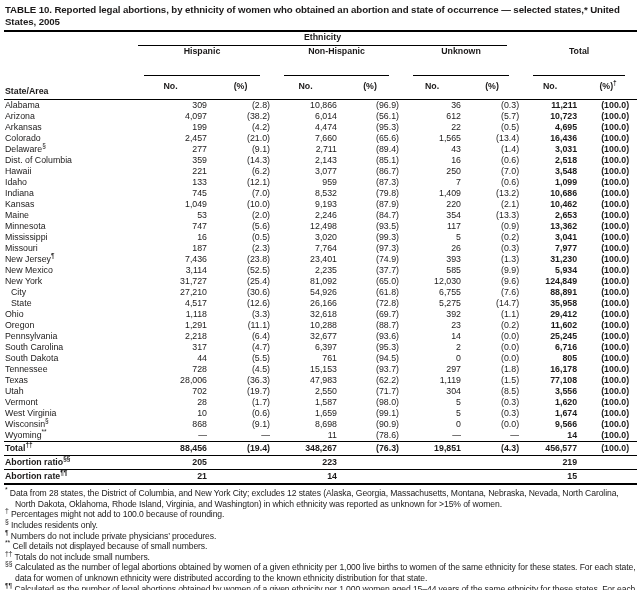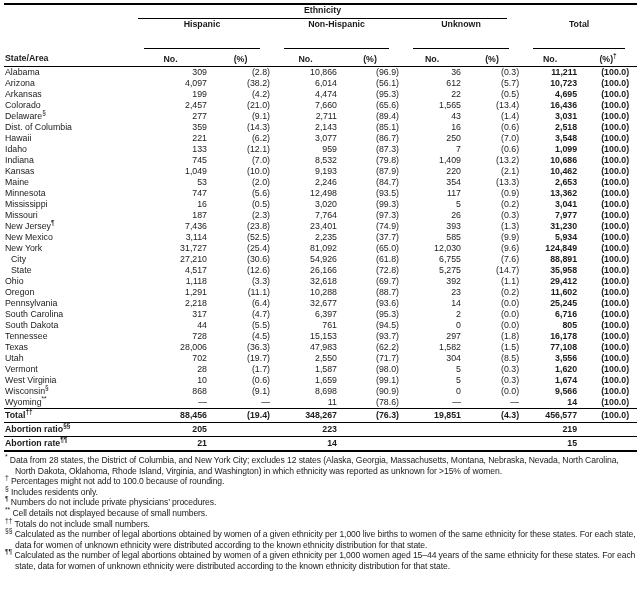--- a/index.html
+++ b/index.html
@@ -7,38 +7,39 @@
   .page{padding:3px 4px 0 4px;}
   .title{font-weight:bold;font-size:9.7px;line-height:11.6px;letter-spacing:-0.1px;width:635px;margin:1px 0 3px 1px;}
   table{border-collapse:collapse;table-layout:fixed;width:633px;border-top:2px solid #000;}
   th,td{padding:0;font-size:8.8px;vertical-align:bottom;}
   th{font-weight:bold;}
   .th-state{text-align:left;vertical-align:bottom;padding:12px 0 3px 1px;border-bottom:1.5px solid #000;}
   .spanner-cell{height:13px;vertical-align:bottom;}
   .spanner-rule{border-bottom:1.5px solid #000;margin:0 14px 0 6px;padding-bottom:3px;text-align:center;}
   .grp-cell{height:13px;vertical-align:bottom;}
   .grp-rule{border-bottom:1px solid #000;margin:0 12px;padding-bottom:19px;text-align:center;}
-  .sub{height:15px;text-align:center;border-bottom:1.5px solid #000;padding-bottom:2px;vertical-align:bottom;}
+  .sub{height:15px;text-align:center;border-bottom:1.5px solid #000;padding-bottom:8px;vertical-align:bottom;}
   td{line-height:11px;white-space:nowrap;}
   .state{text-align:left;padding-left:1px;margin-left:12px;}
   .indent{padding-left:7px;}
   .num{text-align:right;padding-right:2px;}
   .pct-total{padding-right:8px;}
   .bold{font-weight:bold;}
   sup{font-size:6.5px;line-height:0;}
   tr.summary td{border-top:1px solid #000;line-height:13px;font-weight:bold;}
   tr.summary-last td{border-bottom:2px solid #000;}
   .footnotes{margin:3px 0 0 1px;width:634px;}
   .fn{font-size:8.6px;line-height:10.6px;padding-left:10px;text-indent:-10px;letter-spacing:-0.1px;}
   .fn sup{font-size:6.8px;}
 </style>
 </head>
 <body>
 
 <div class="page">
+  <div class="title">TABLE 10. Reported legal abortions, by ethnicity of women who obtained an abortion and state of occurrence — selected states,* United States, 2005</div>
 
   <table>
     <colgroup>
       <col style="width:128px">
         <col style="width:77px">
         <col style="width:63px">
       <col style="width:67px">
         <col style="width:62px">
         <col style="width:62px">
       <col style="width:58px">
@@ -353,21 +354,21 @@
           <td class="num">(1.8)</td>
           <td class="num bold">16,178</td>
           <td class="num bold pct-total">(100.0)</td>
         </tr>
         <tr>
           <td class="state"><span>Texas</span></td>
           <td class="num">28,006</td>
           <td class="num">(36.3)</td>
           <td class="num">47,983</td>
           <td class="num">(62.2)</td>
-          <td class="num">1,582</td>
+          <td class="num">1,119</td>
           <td class="num">(1.5)</td>
           <td class="num bold">77,108</td>
           <td class="num bold pct-total">(100.0)</td>
         </tr>
         <tr>
           <td class="state"><span>Utah</span></td>
           <td class="num">702</td>
           <td class="num">(19.7)</td>
           <td class="num">2,550</td>
           <td class="num">(71.7)</td>

